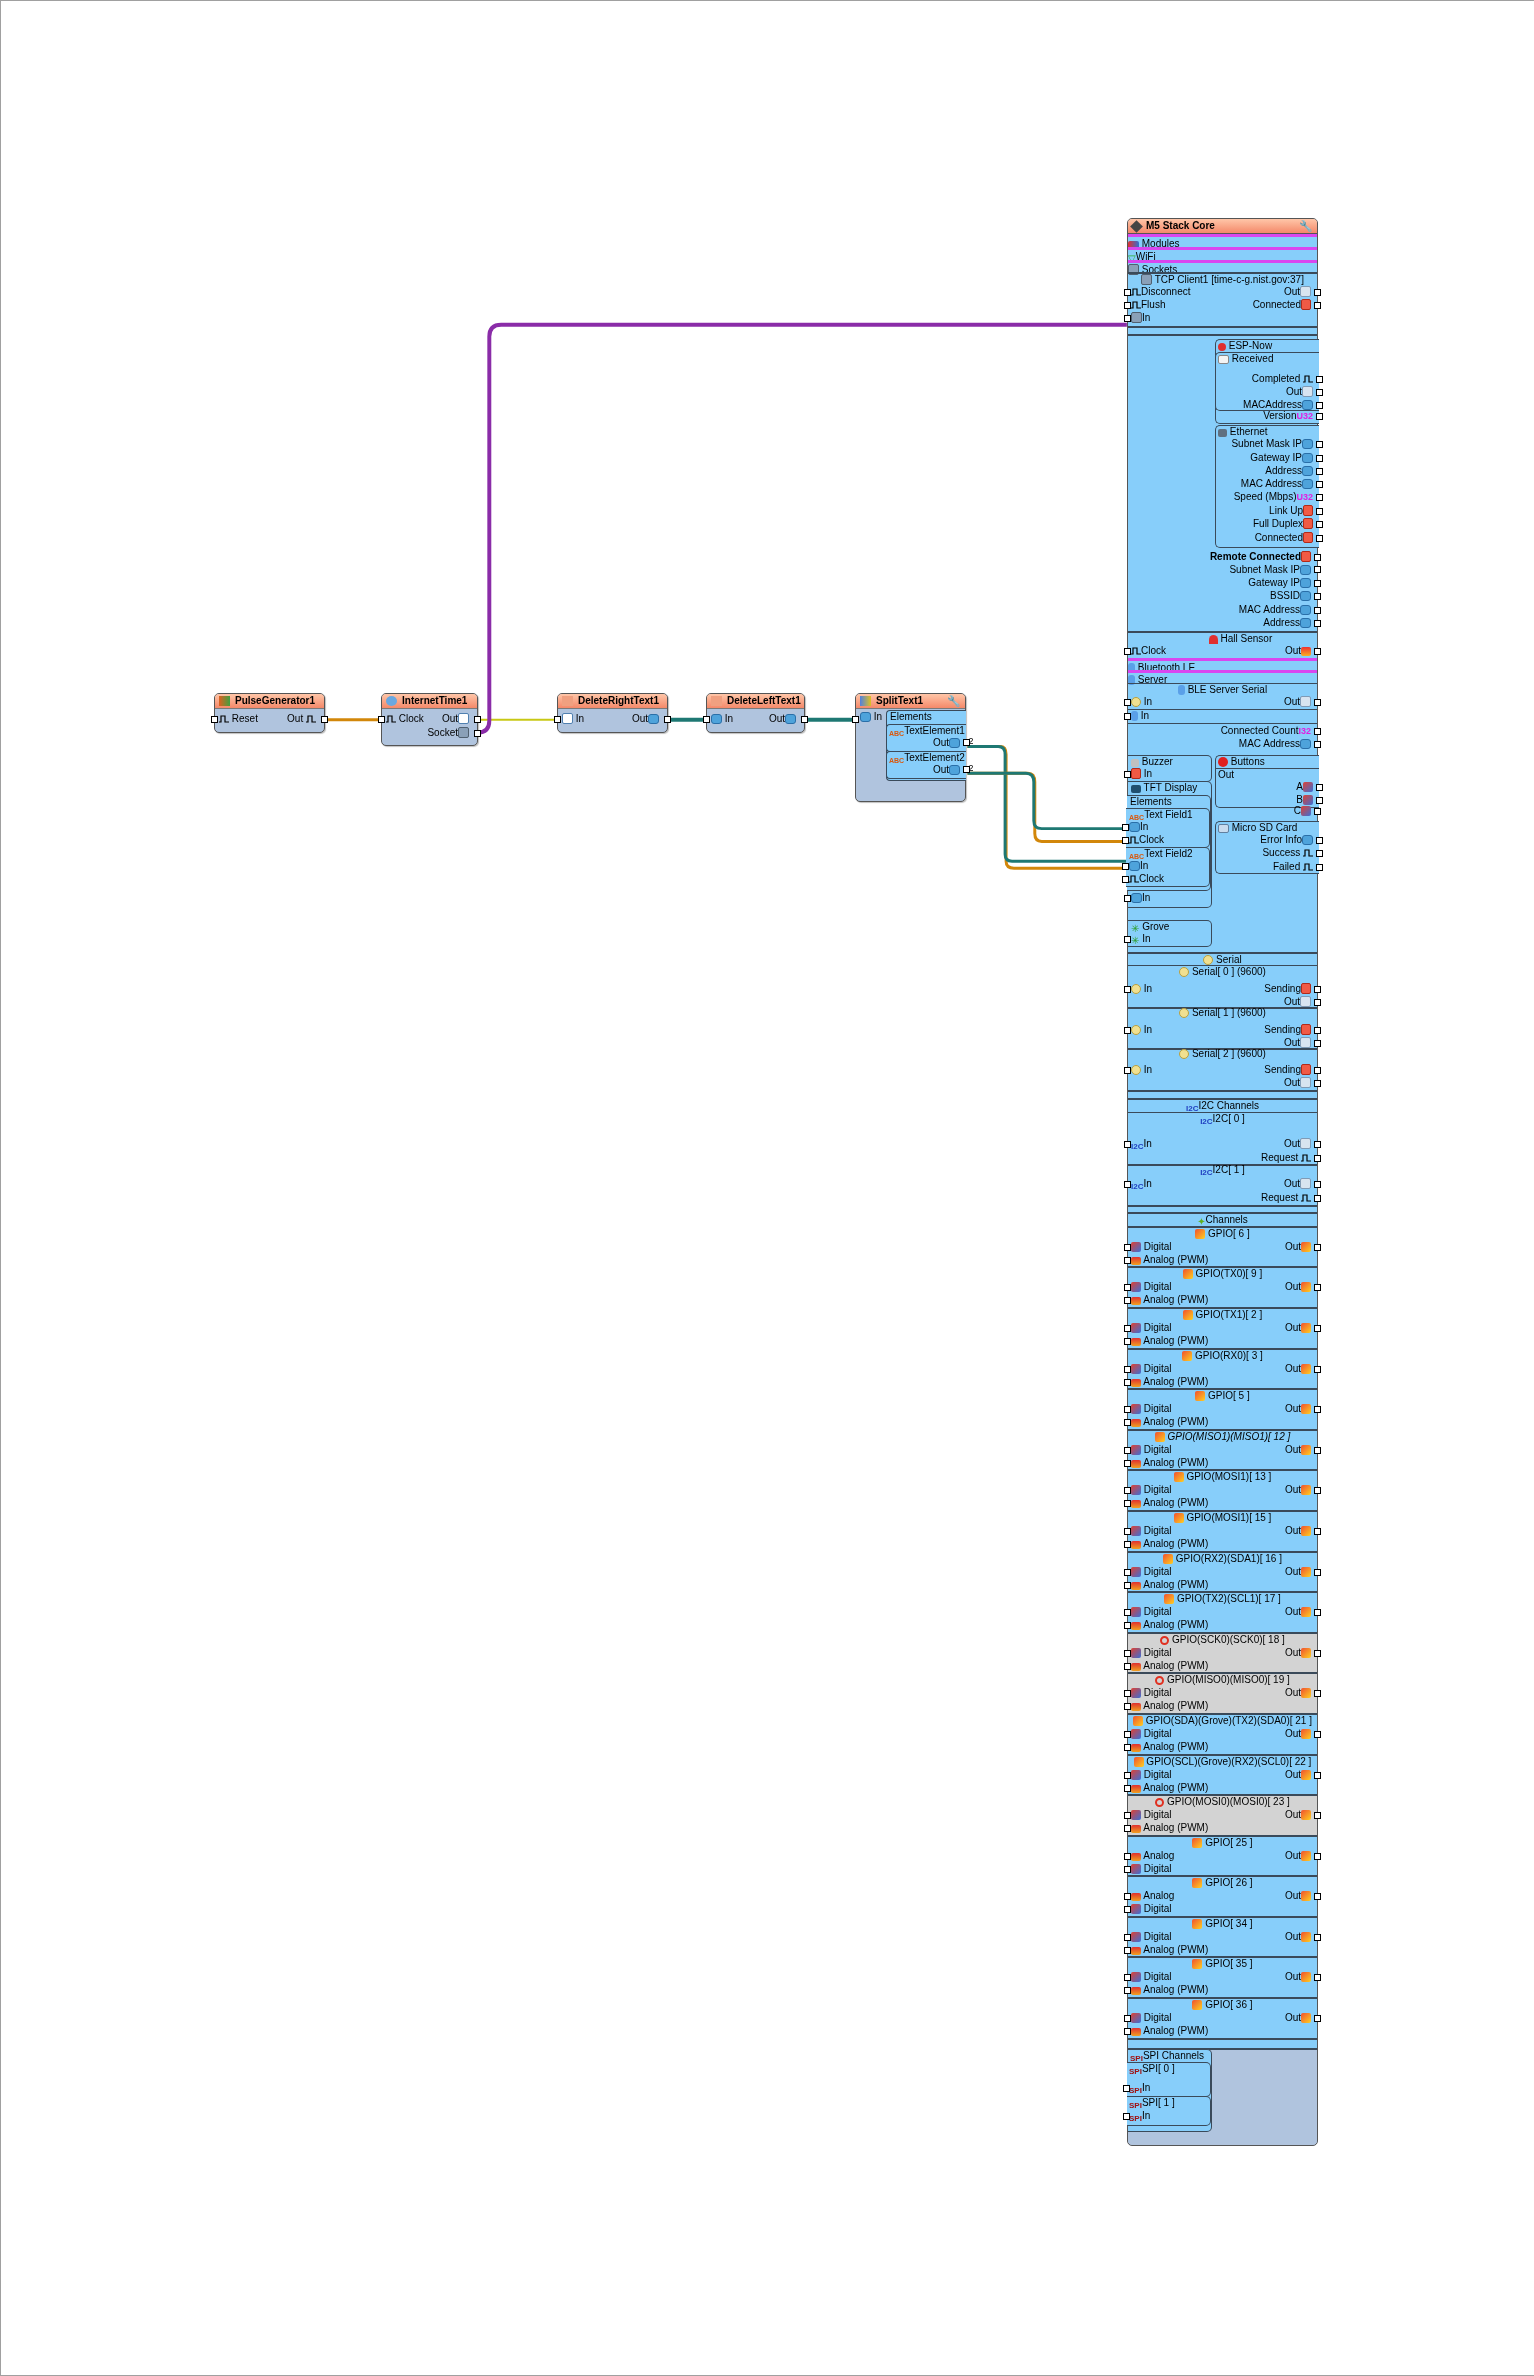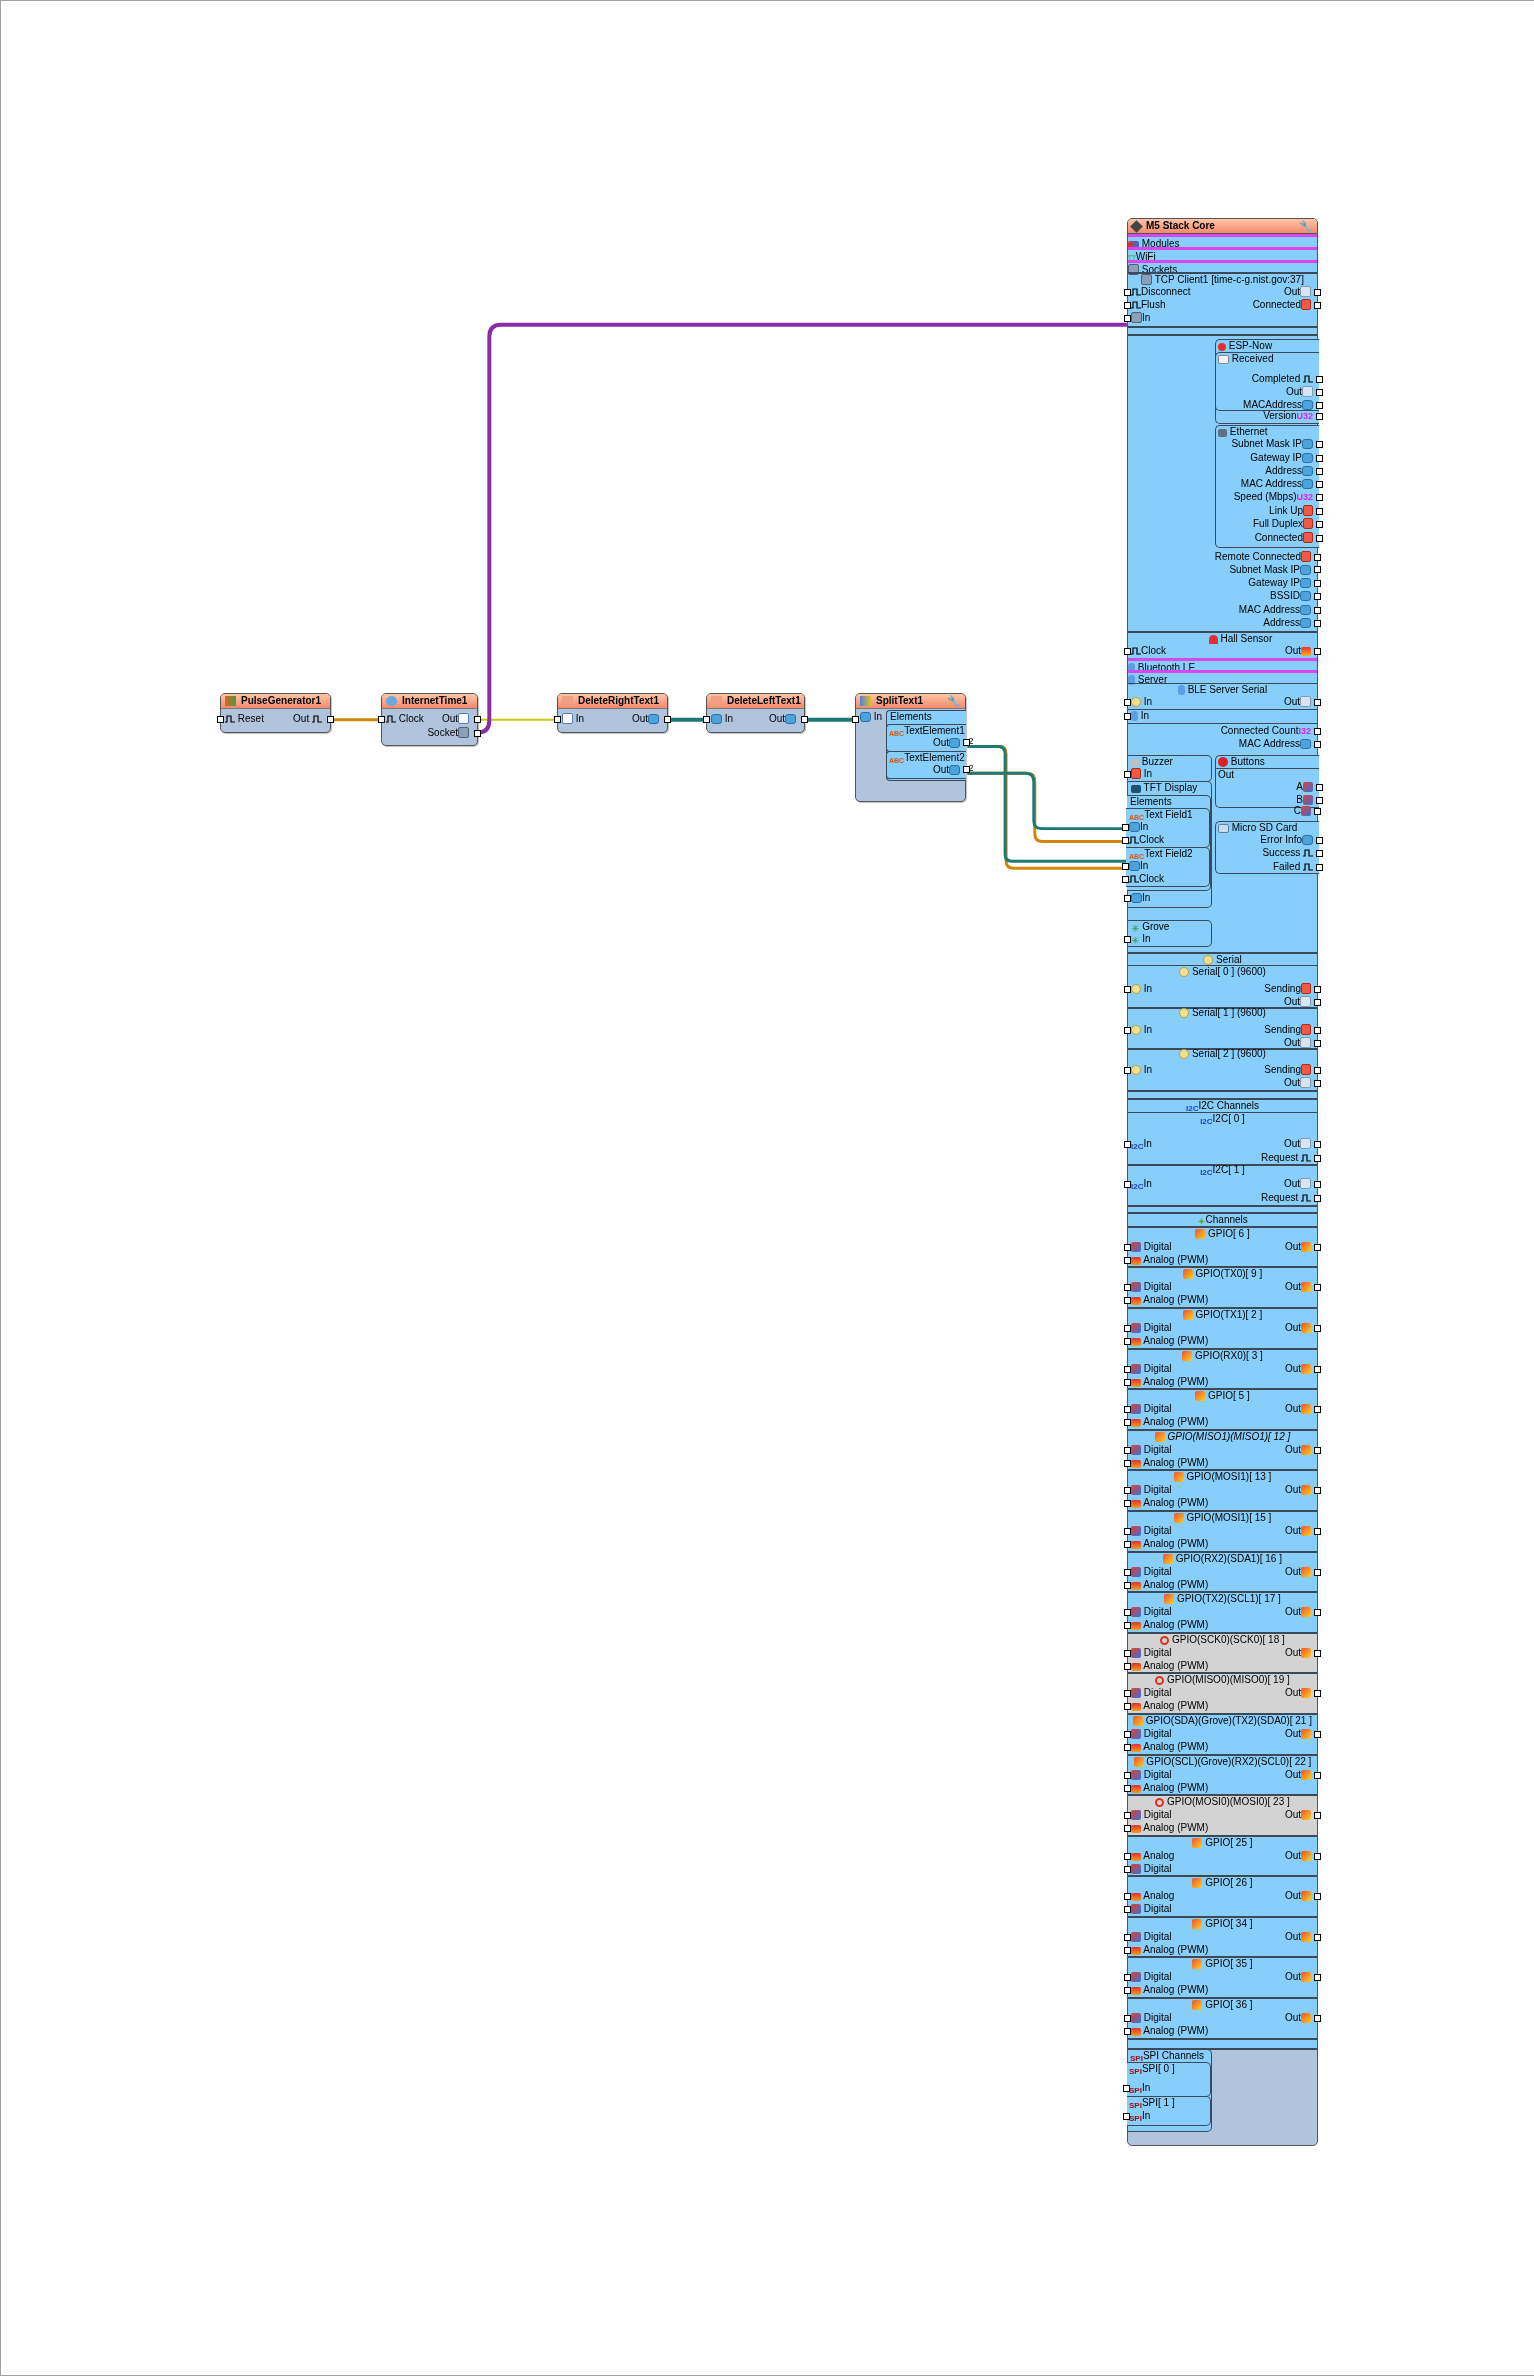--- a/index.html
+++ b/index.html
@@ -57,21 +57,21 @@
   <path d="M812 727 L863 727" stroke="#1e7873" stroke-width="4" fill="none"></path>
 
   <path d="M977 754 L1010 754 Q1016 754 1016 762 L1016 870 Q1016 877 1024 877 L1138 877" stroke="#d2870a" stroke-width="3" fill="none"></path>
   <path d="M977 754 L1008 754 Q1015 754 1015 762 L1015 863 Q1015 870 1022 870 L1138 870" stroke="#1e7873" stroke-width="3" fill="none"></path>
   <path d="M977 781 L1038 781 Q1045 781 1045 790 L1045 842 Q1045 850 1052 850 L1138 850" stroke="#d2870a" stroke-width="3" fill="none"></path>
   <path d="M977 781 L1036 781 Q1044 781 1044 790 L1044 829 Q1044 837 1052 837 L1138 837" stroke="#1e7873" stroke-width="3" fill="none"></path>
   <text x="978" y="752" font-size="9" font-family="Liberation Sans, sans-serif">2</text>
   <text x="978" y="779" font-size="9" font-family="Liberation Sans, sans-serif">2</text>
 </svg>
 
-<div class="comp" style="left:220px;top:693px;width:109px;height:38px;">
+<div class="comp" style="left:214px;top:693px;width:109px;height:38px;">
   <div class="hdr"><span class="hicon" style="background:linear-gradient(90deg,#e06020,#40a040);"></span><span>PulseGenerator1</span></div>
   <div class="pin" style="left:-4px;top:22px;"></div>
   <div class="row" style="left:4px;top:19px;"><svg class="pulse" viewBox="0 0 10 8">
         <path d="M0 7 H2 V1 H6 V7 H10" stroke="#000" fill="none" stroke-width="1.2"></path>
       </svg> <span>Reset</span></div>
   <div class="row r" style="right:8px;top:19px;"><span>Out</span> <svg class="pulse" viewBox="0 0 10 8">
         <path d="M0 7 H2 V1 H6 V7 H10" stroke="#000" fill="none" stroke-width="1.2"></path>
       </svg></div>
   <div class="pin" style="right:-4px;top:22px;"></div>
 </div>
@@ -181,21 +181,21 @@
     <div class="lbl r" style="right:6px;top:65px;"><span>Speed (Mbps)</span><span class="ico u32">U32</span></div>
     <div class="pin" style="right:-4px;top:68px;"></div>
     <div class="lbl r" style="right:6px;top:79px;"><span>Link Up</span><span class="ico bool"></span></div>
     <div class="pin" style="right:-4px;top:82px;"></div>
     <div class="lbl r" style="right:6px;top:92px;"><span>Full Duplex</span><span class="ico bool"></span></div>
     <div class="pin" style="right:-4px;top:95px;"></div>
     <div class="lbl r" style="right:6px;top:106px;"><span>Connected</span><span class="ico bool"></span></div>
     <div class="pin" style="right:-4px;top:109px;"></div>
   </div>
 
-  <div class="lbl r" style="right:6px;top:332px;"><span>Remote Connected</span><span class="ico bool"></span></div>
+  <div class="lbl r" style="right:6px;top:332px;font-weight:bold;"><span>Remote Connected</span><span class="ico bool"></span></div>
   <div class="pin" style="right:-4px;top:335px;"></div>
   <div class="lbl r" style="right:6px;top:345px;"><span>Subnet Mask IP</span><span class="ico msg"></span></div>
   <div class="pin" style="right:-4px;top:347px;"></div>
   <div class="lbl r" style="right:6px;top:358px;"><span>Gateway IP</span><span class="ico msg"></span></div>
   <div class="pin" style="right:-4px;top:361px;"></div>
   <div class="lbl r" style="right:6px;top:371px;"><span>BSSID</span><span class="ico msg"></span></div>
   <div class="pin" style="right:-4px;top:374px;"></div>
   <div class="lbl r" style="right:6px;top:385px;"><span>MAC Address</span><span class="ico msg"></span></div>
   <div class="pin" style="right:-4px;top:388px;"></div>
   <div class="lbl r" style="right:6px;top:398px;"><span>Address</span><span class="ico msg"></span></div>

